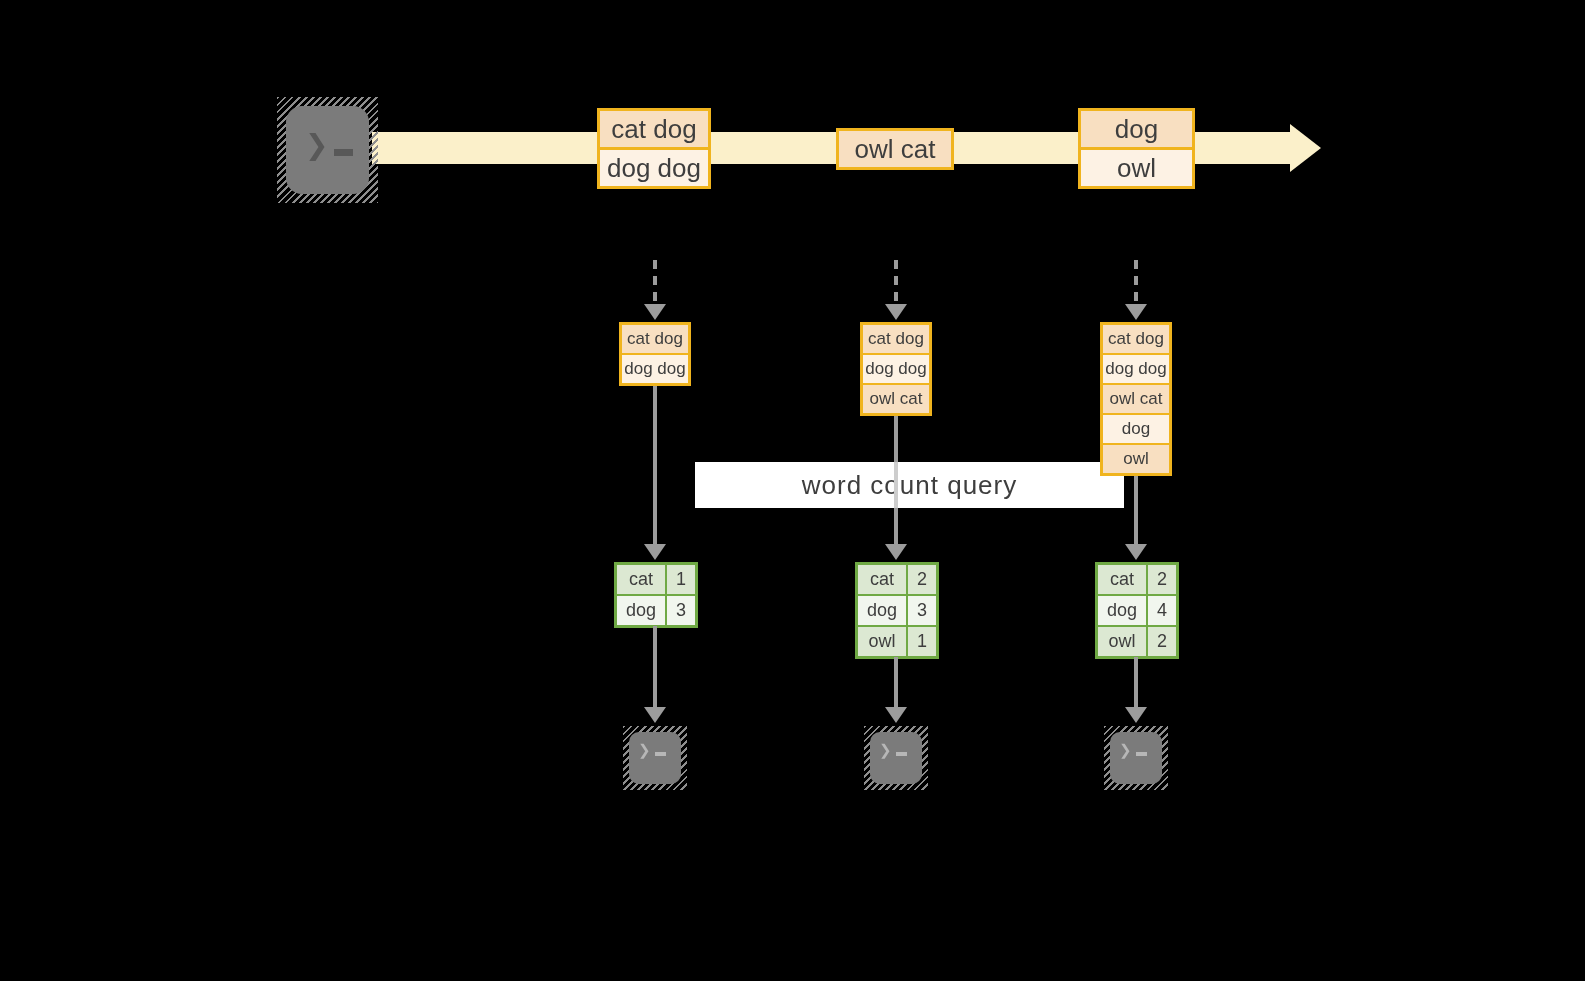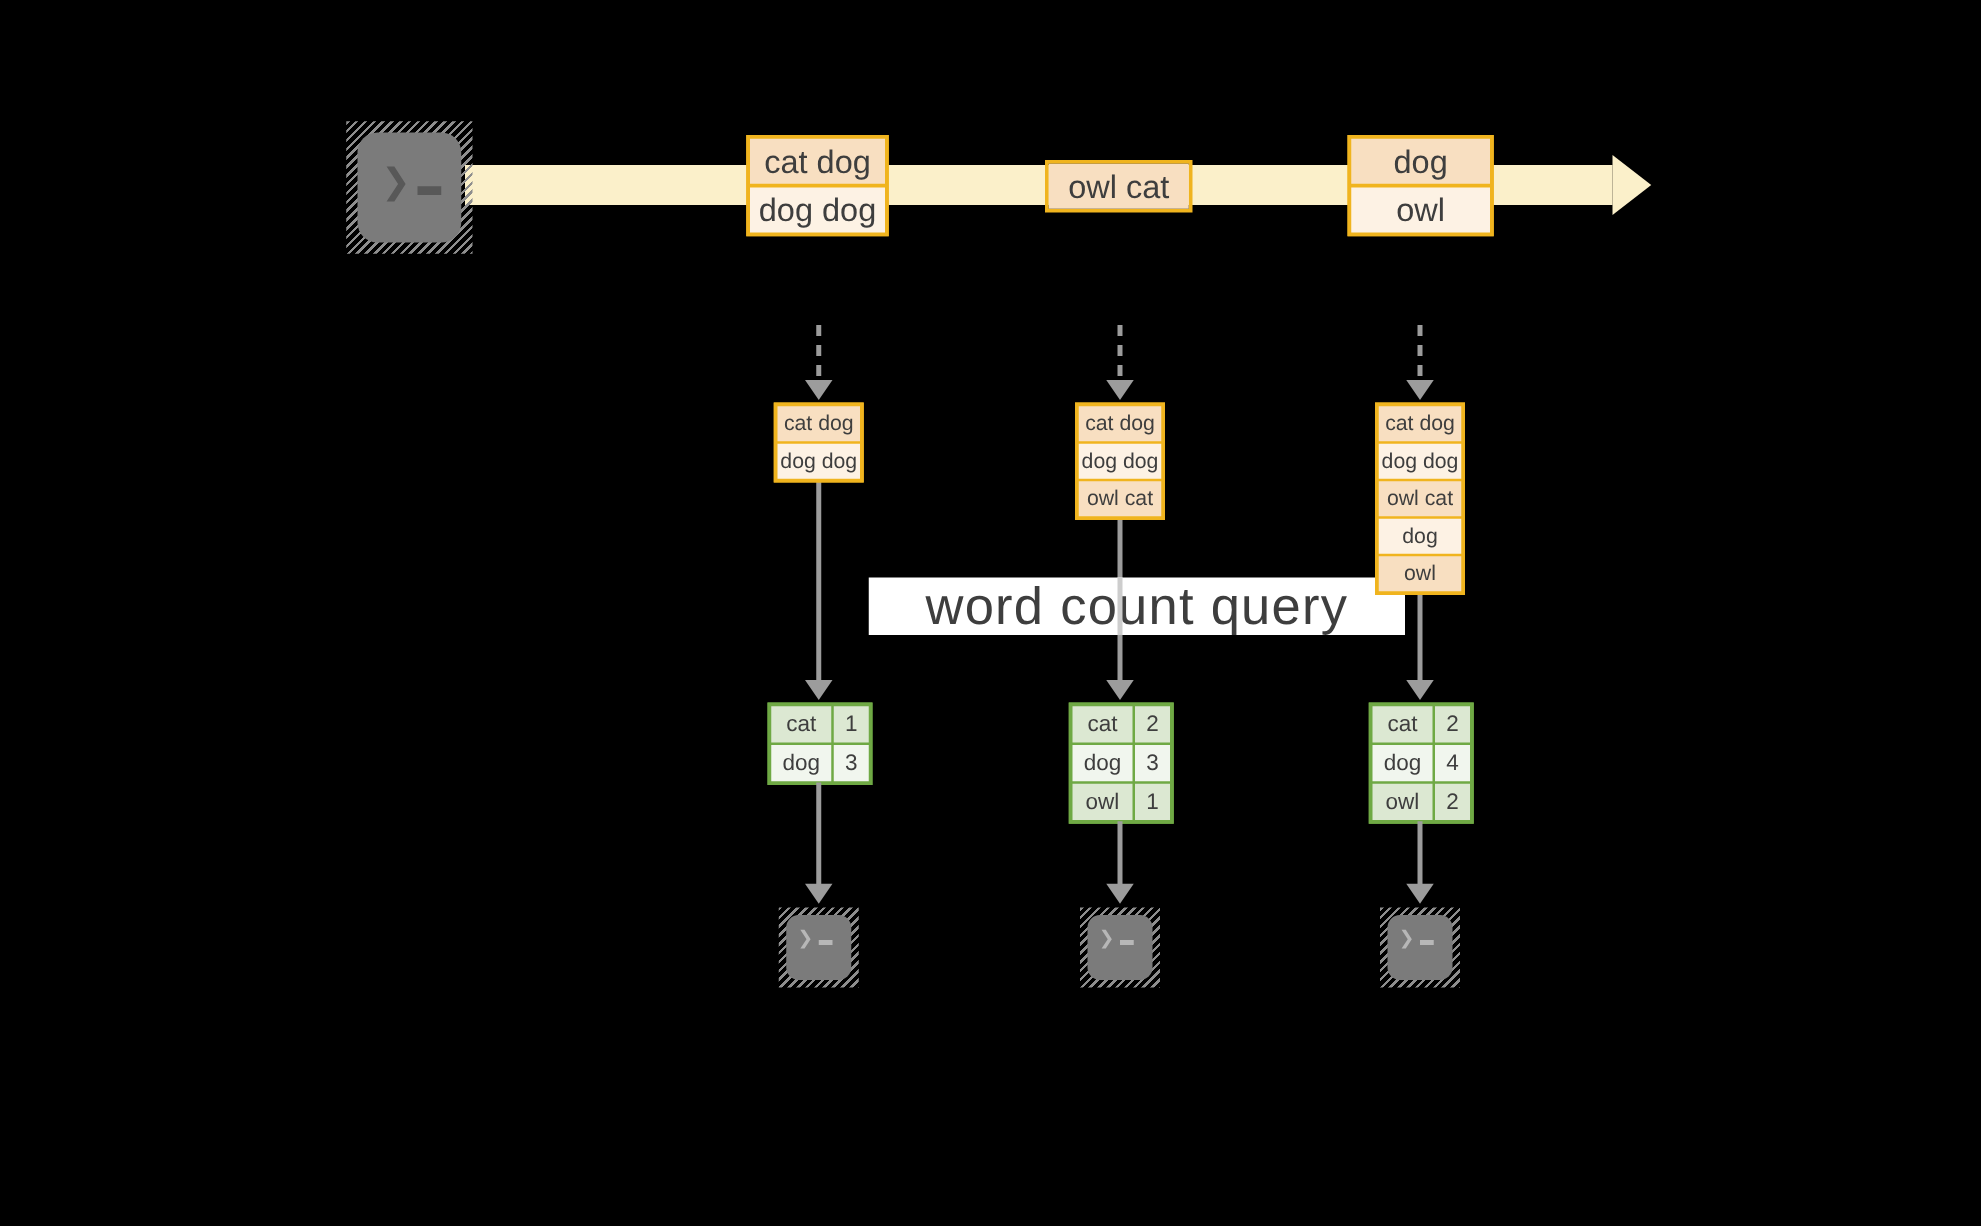--- a/index.html
+++ b/index.html
@@ -42,21 +42,21 @@
   .dash-line{position:absolute;width:4px;
      background:repeating-linear-gradient(to bottom,var(--line) 0 9px,transparent 9px 16px);}
   .solid-line{position:absolute;width:4px;background:var(--line);}
   .arrow-head{position:absolute;width:0;height:0;
      border-left:11px solid transparent;border-right:11px solid transparent;
      border-top:16px solid var(--line);}
 
   
   .query-band{position:absolute;left:695px;top:462px;width:429px;height:46px;background:var(--query-bg);
      display:flex;align-items:center;justify-content:center;}
-  .query-band span{font-size:42px;font-weight:300;color:var(--text);letter-spacing:1px;white-space:nowrap;}
+  .query-band span{font-size:26px;font-weight:300;color:var(--text);letter-spacing:1px;white-space:nowrap;}
   .band-line{position:absolute;width:4px;background:#cdcdcd;}
 
   
   .wc-table{position:absolute;display:grid;grid-template-columns:48px 28px;gap:2px;
      background:var(--green);border:3px solid var(--green);}
   .wc-cell{display:flex;align-items:center;justify-content:center;height:29px;
      font-size:18px;color:var(--text);}
 </style>
 </head>
 <body>

